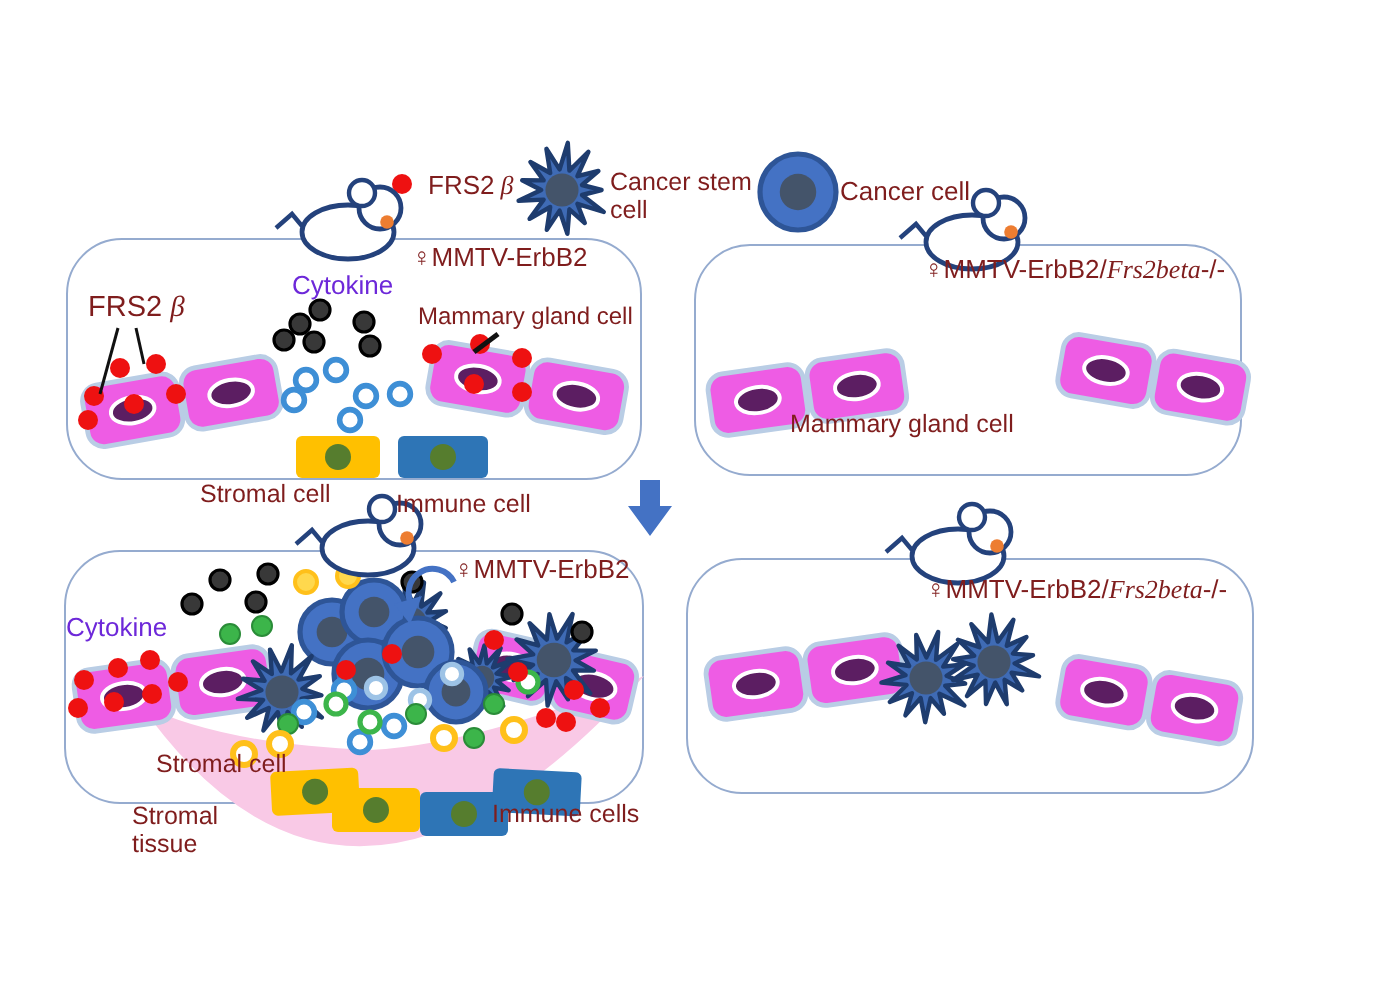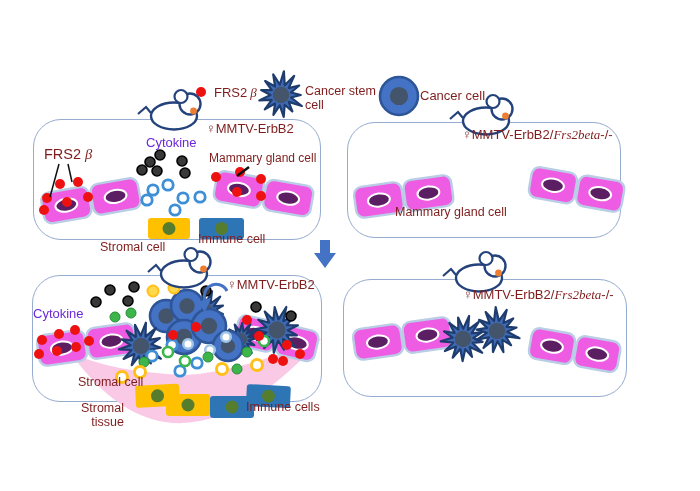--- a/index.html
+++ b/index.html
@@ -234,30 +234,30 @@
   <div class="lbl wrap" style="left:305px;top:84px;width:72px;font-size:12.5px">Cancer stem cell</div>
   <div class="lbl" style="left:420px;top:89px">Cancer cell</div>
 
   <div class="lbl" style="left:206px;top:122px">♀MMTV-ErbB2</div>
   <div class="lbl red" style="left:146px;top:136px">Cytokine</div>
   <div class="lbl" style="left:44px;top:146px;font-size:14.5px">
     <span>FRS2</span><i class="b" style="margin-left:4px">β</i>
   </div>
   <div class="lbl" style="left:209px;top:152px;font-size:12px">Mammary gland cell</div>
   <div class="lbl" style="left:100px;top:240px;font-size:12.5px">Stromal cell</div>
-  <div class="lbl" style="left:198px;top:232px;font-size:12.5px">Immune cell</div>
+  <div class="lbl" style="left:198px;top:245px;font-size:12.5px">Immune cell</div>
 
   <div class="lbl" style="left:462px;top:128px">
     <span>♀MMTV-ErbB2/</span><i class="b">Frs2beta</i><span>-/-</span>
   </div>
   <div class="lbl" style="left:395px;top:205px;font-size:12.5px">Mammary gland cell</div>
 
   <div class="lbl" style="left:227px;top:278px">♀MMTV-ErbB2</div>
   <div class="lbl red" style="left:33px;top:307px">Cytokine</div>
   <div class="lbl" style="left:78px;top:375px;font-size:12.5px">Stromal cell</div>
-  <div class="lbl wrap" style="left:66px;top:401px;width:58px;font-size:12.5px;text-align:right">Stromal tissue</div>
+  <div class="lbl wrap" style="left:66px;top:401px;width:58px;font-size:12.5px;text-align:left">Stromal tissue</div>
   <div class="lbl" style="left:246px;top:400px;font-size:12.5px">Immune cells</div>
 
   <div class="lbl" style="left:463px;top:288px">
     <span>♀MMTV-ErbB2/</span><i class="b">Frs2beta</i><span>-/-</span>
   </div>
 
 </div>
 
 </body></html>

